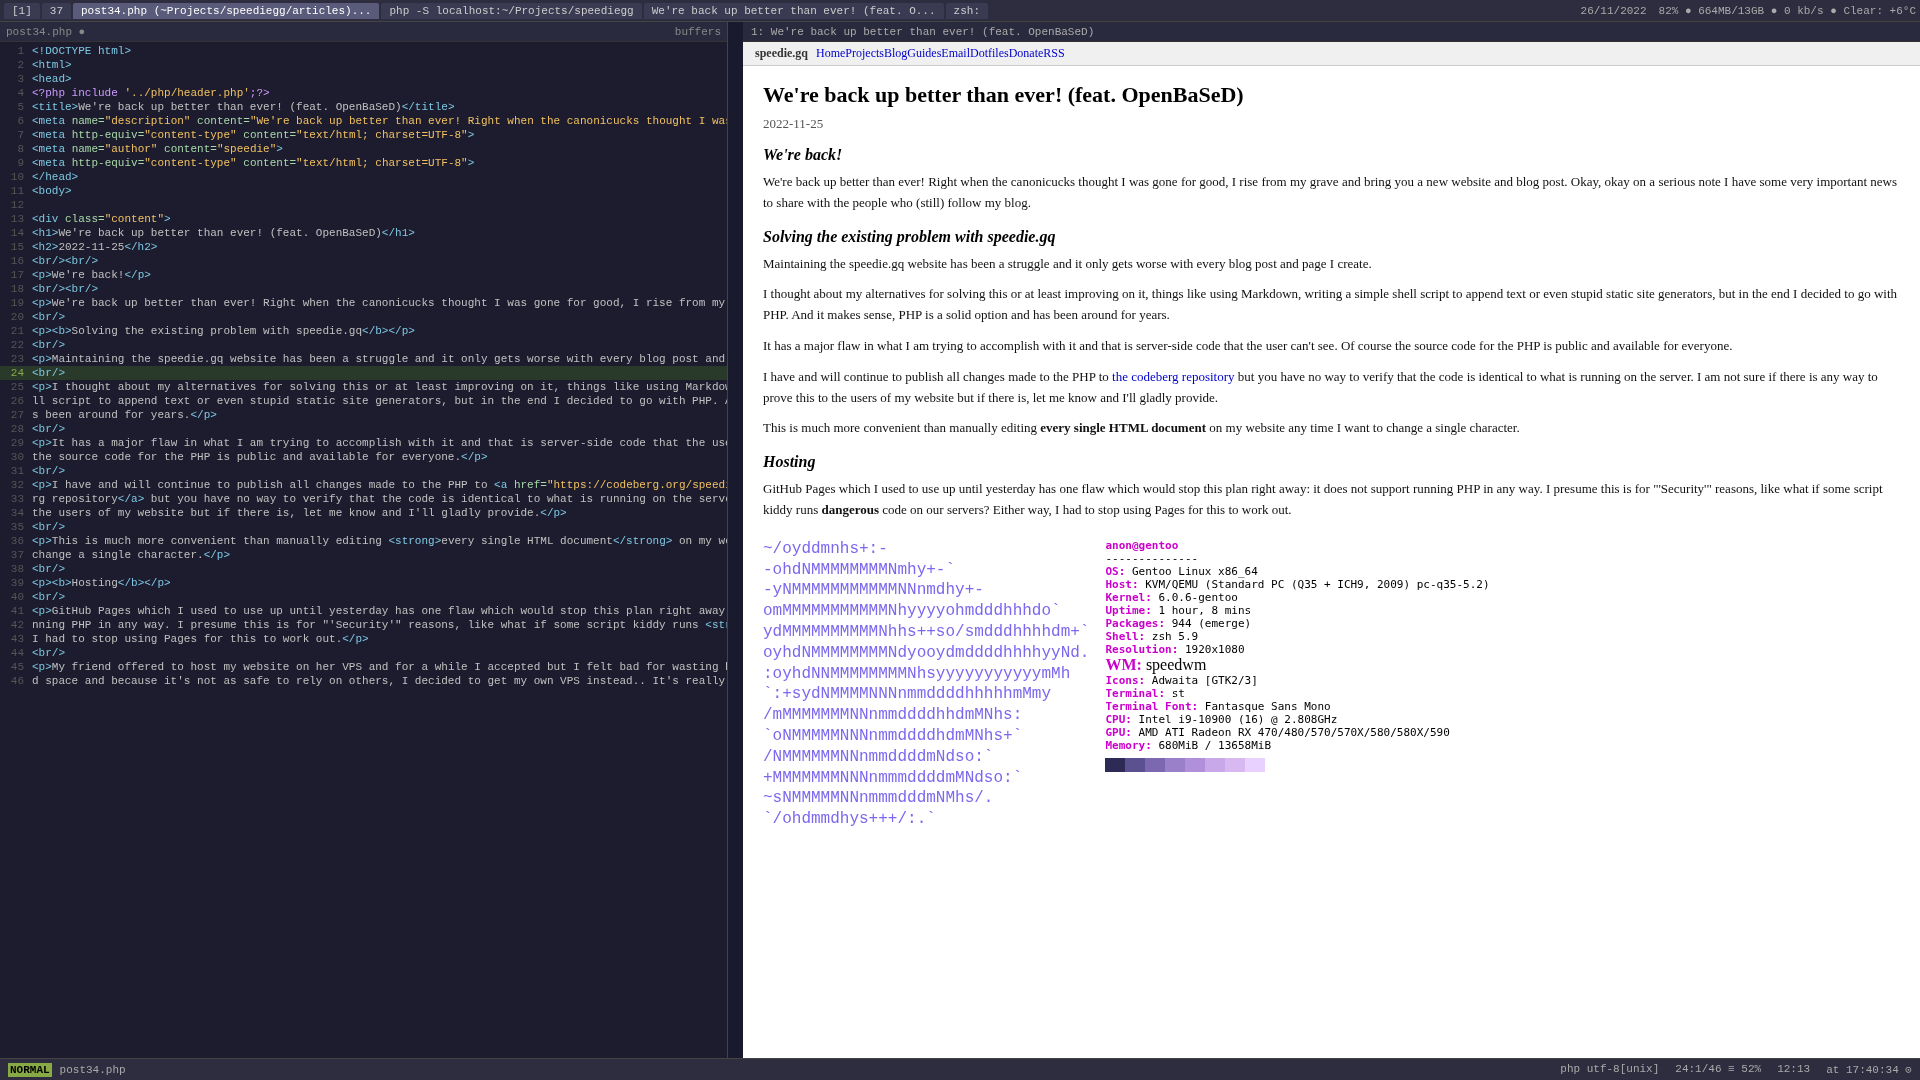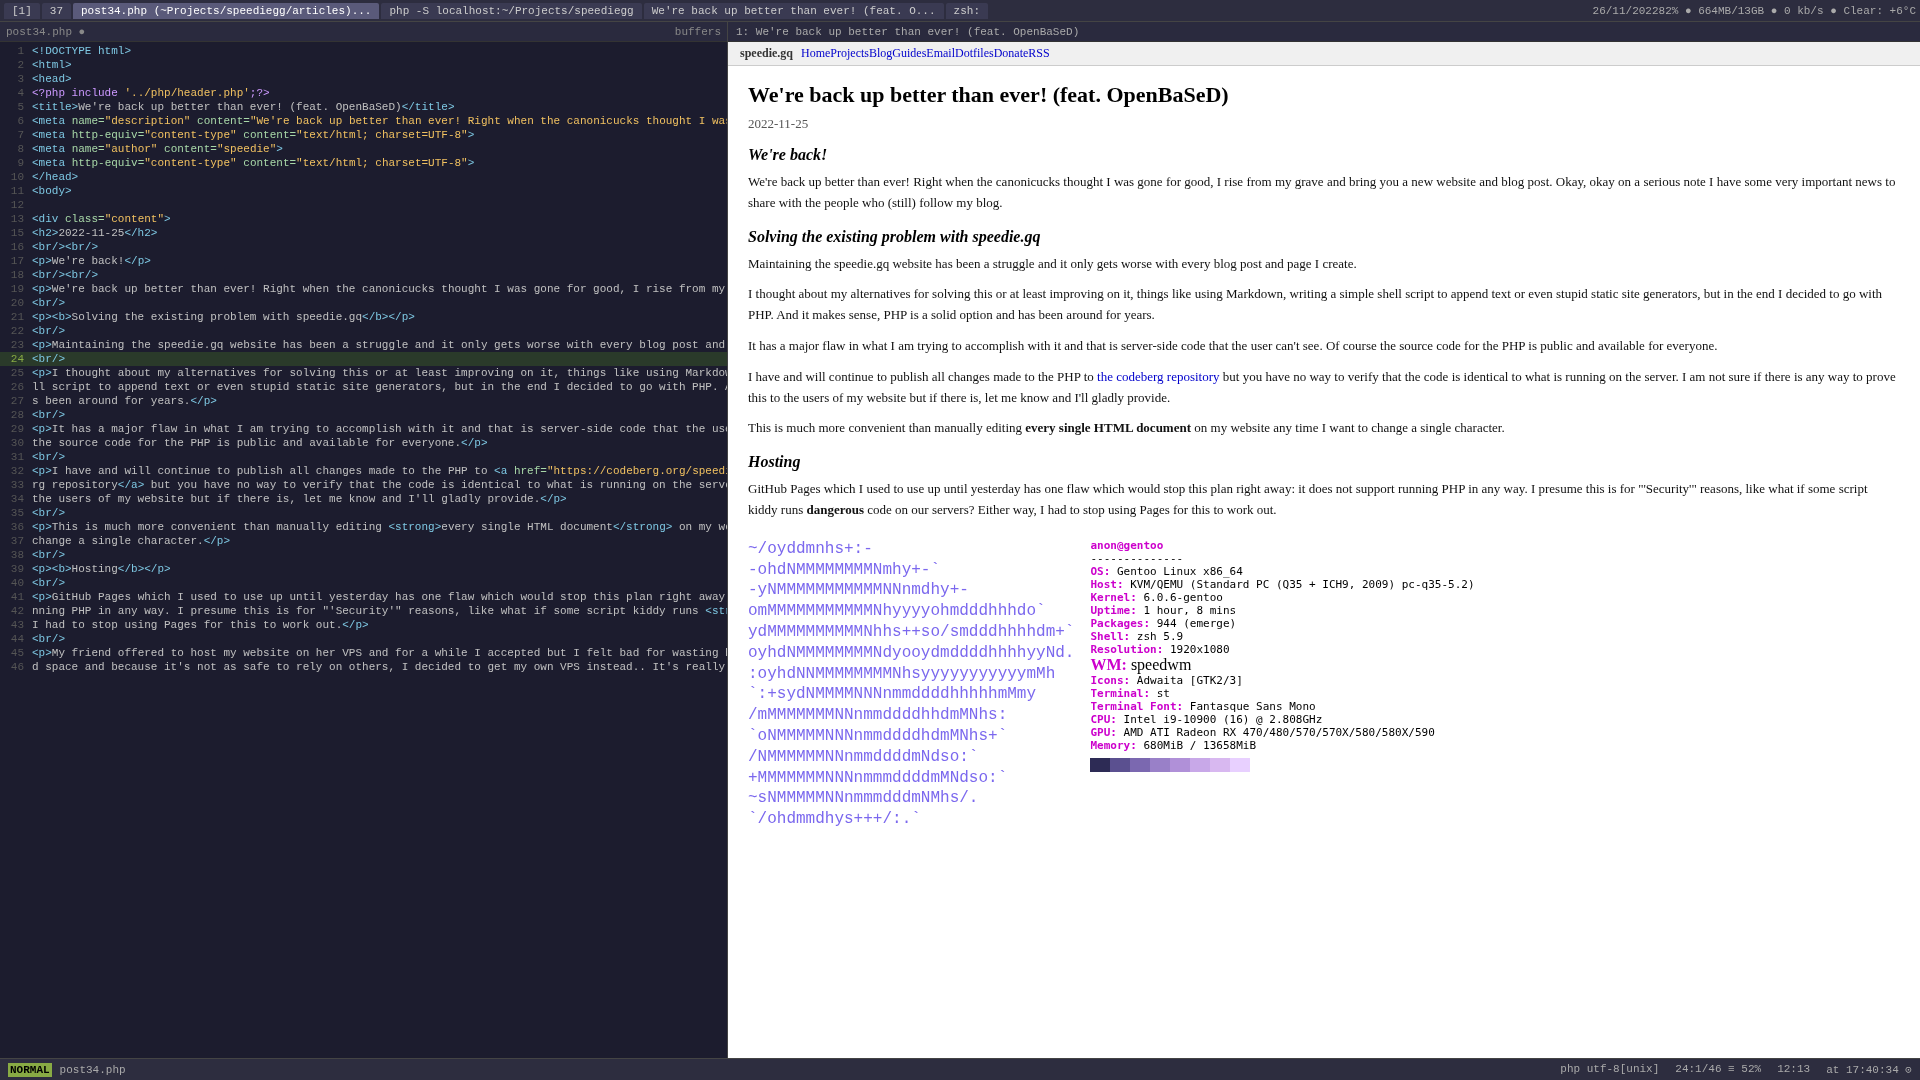--- a/index.html
+++ b/index.html
@@ -32,21 +32,21 @@
       color: #ccc;
       font-size: 11px;
     }
     .top-tab.active {
       background: #5a5a7a;
       color: #fff;
     }
     .top-bar-right {
       margin-left: auto;
       display: flex;
-      gap: 0;
+      gap: 12px;
       align-items: center;
     }
 
     
     #main-layout {
       display: flex;
       height: calc(1080px - 22px - 22px);
     }
 
     
@@ -99,20 +99,21 @@
     .line-content .string { color: #f0c060; }
     .line-content .php { color: #cc99ff; }
 
     
     #right-pane {
       flex: 1;
       background: #1e1e2e;
       display: flex;
       flex-direction: column;
       overflow: hidden;
+      margin-left: 15px;
     }
     #browser-titlebar {
       background: #2a2a3e;
       height: 20px;
       display: flex;
       align-items: center;
       padding: 0 8px;
       font-size: 11px;
       color: #aaa;
       border-bottom: 1px solid #333;
@@ -301,20 +302,24 @@
         <span class="line-num">11</span>
         <span class="line-content"><span class="tag">&lt;body&gt;</span></span>
       </div>
       <div class="code-line">
         <span class="line-num">12</span>
         <span class="line-content"></span>
       </div>
       <div class="code-line">
         <span class="line-num">13</span>
         <span class="line-content">  <span class="tag">&lt;div</span> <span class="attr">class=</span><span class="string">"content"</span><span class="tag">&gt;</span></span>
+      </div>
+      <div class="code-line">
+        <span class="line-num">14</span>
+        <span class="line-content">    <span class="tag">&lt;h1&gt;</span>We're back up better than ever! (feat. OpenBaSeD)<span class="tag">&lt;/h1&gt;</span> </span>
       </div>
       <div class="code-line">
         <span class="line-num">15</span>
         <span class="line-content">    <span class="tag">&lt;h2&gt;</span>2022-11-25<span class="tag">&lt;/h2&gt;</span></span>
       </div>
       <div class="code-line">
         <span class="line-num">16</span>
         <span class="line-content">    <span class="tag">&lt;br/&gt;&lt;br/&gt;</span></span>
       </div>
       <div class="code-line">

